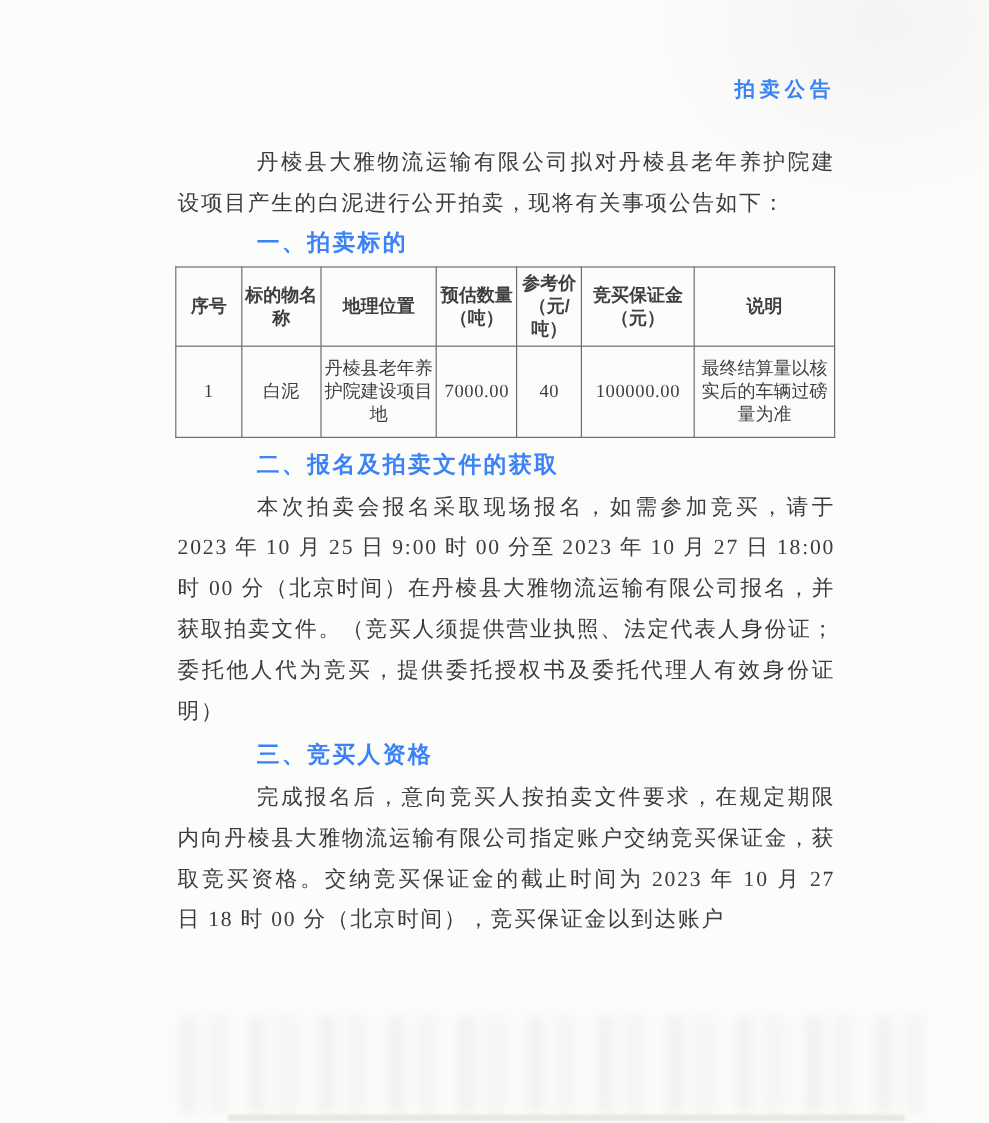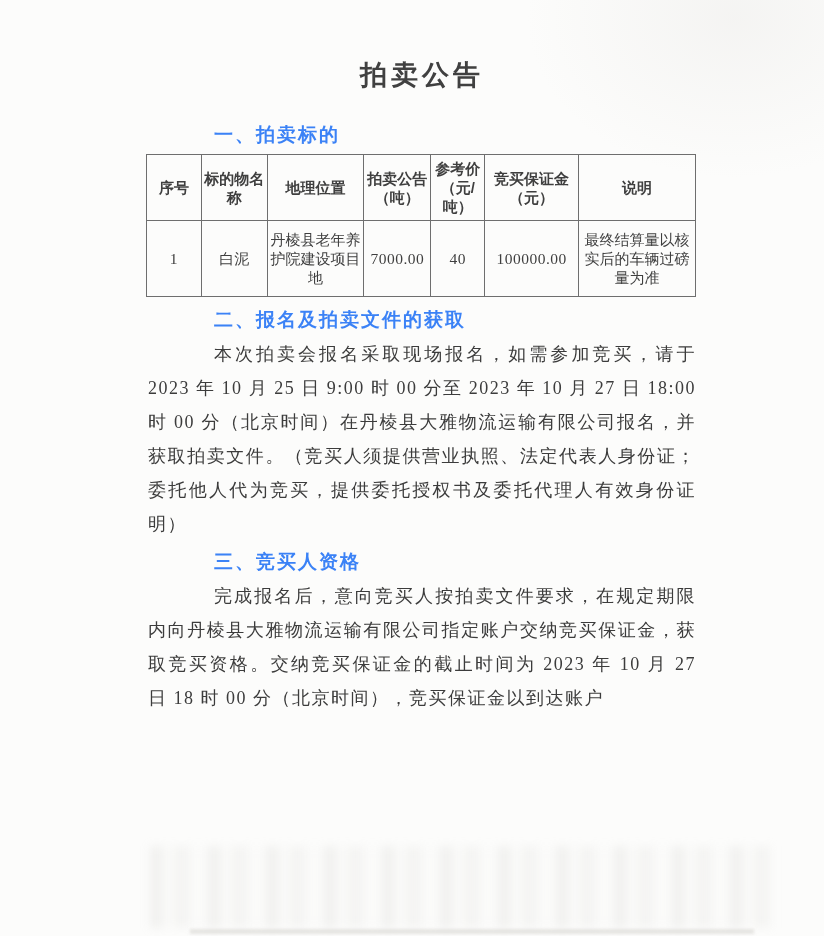--- a/index.html
+++ b/index.html
@@ -22,26 +22,26 @@
     width: 300px; height: 180px;
     background: radial-gradient(ellipse at 70% 10%, rgba(210,208,204,0.18), rgba(210,208,204,0) 70%);
     pointer-events: none;
   }
   .content {
     position: relative;
     padding: 54px 128px 0 148px; 
   }
   .doc-title {
     margin: 0 0 22px 0;
-    text-align: center;
-    font-size: 27px;
+    text-align: right;
+    font-size: 17px;
     font-weight: 700;
     letter-spacing: 4px;
     line-height: 42px;
-    color: #404040;
+    color: #3b82f6;
     font-family: "Liberation Serif", serif;
   }
   p.body {
     margin: 0;
     font-size: 18px;
     line-height: 34px;
     letter-spacing: 1.5px;
     text-align: justify;
     text-indent: 66px;
     color: #3c3c3c;
@@ -107,39 +107,40 @@
 </head>
 <body>
 
 <div class="page">
   <div class="scan-tint"></div>
 
   <div class="content">
 
     <h1 class="doc-title">拍卖公告</h1>
 
+    <p class="body">丹棱县大雅物流运输有限公司拟对丹棱县老年养护院建设项目产生的白泥进行公开拍卖，现将有关事项公告如下：</p>
 
     <h2 class="heading">一、拍卖标的</h2>
 
     <table class="lot-table">
       <colgroup>
         <col style="width:10%">
         <col style="width:12%">
         <col style="width:17.6%">
         <col style="width:12.2%">
         <col style="width:9.8%">
         <col style="width:17.1%">
         <col style="width:21.3%">
       </colgroup>
       <thead>
         <tr>
           <th>序号</th>
           <th>标的物名称</th>
           <th>地理位置</th>
-          <th>拍卖公告 （吨）</th>
+          <th>预估数量 （吨）</th>
           <th>参考价 （元/吨）</th>
           <th>竞买保证金（元）</th>
           <th>说明</th>
         </tr>
       </thead>
       <tbody>
         <tr>
           <td class="num">1</td>
           <td>白泥</td>
           <td>丹棱县老年养护院建设项目地</td>

